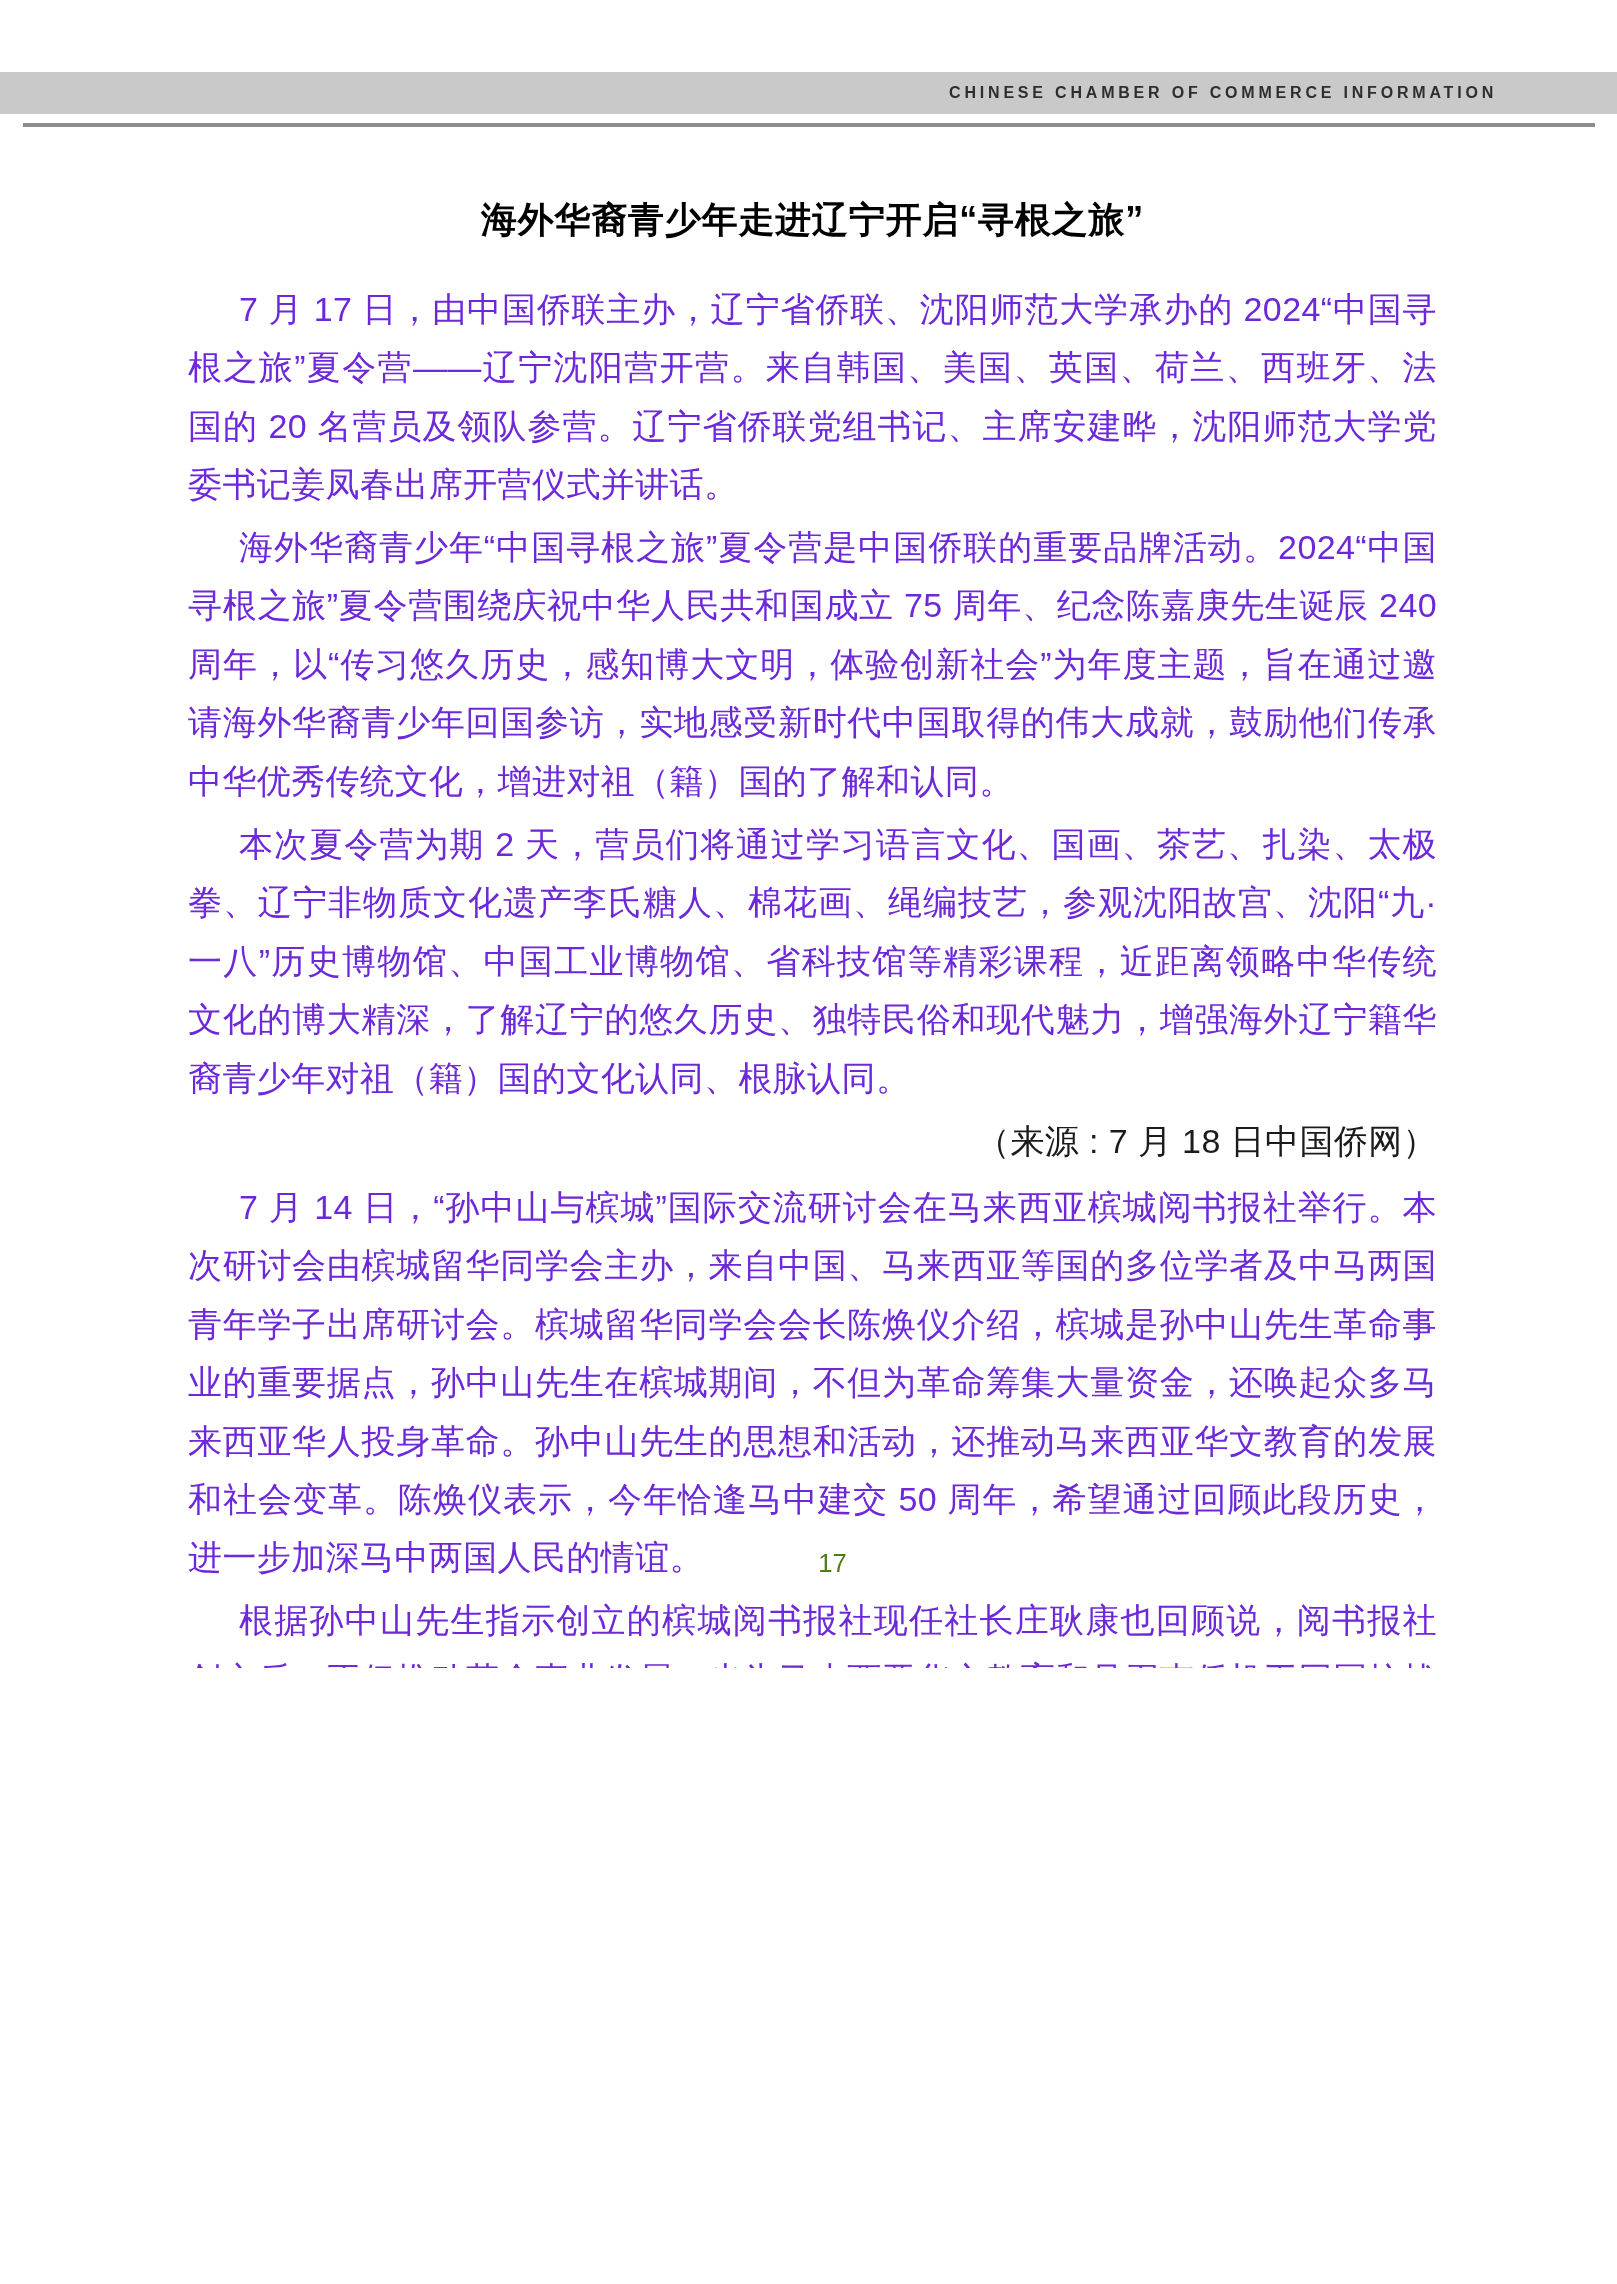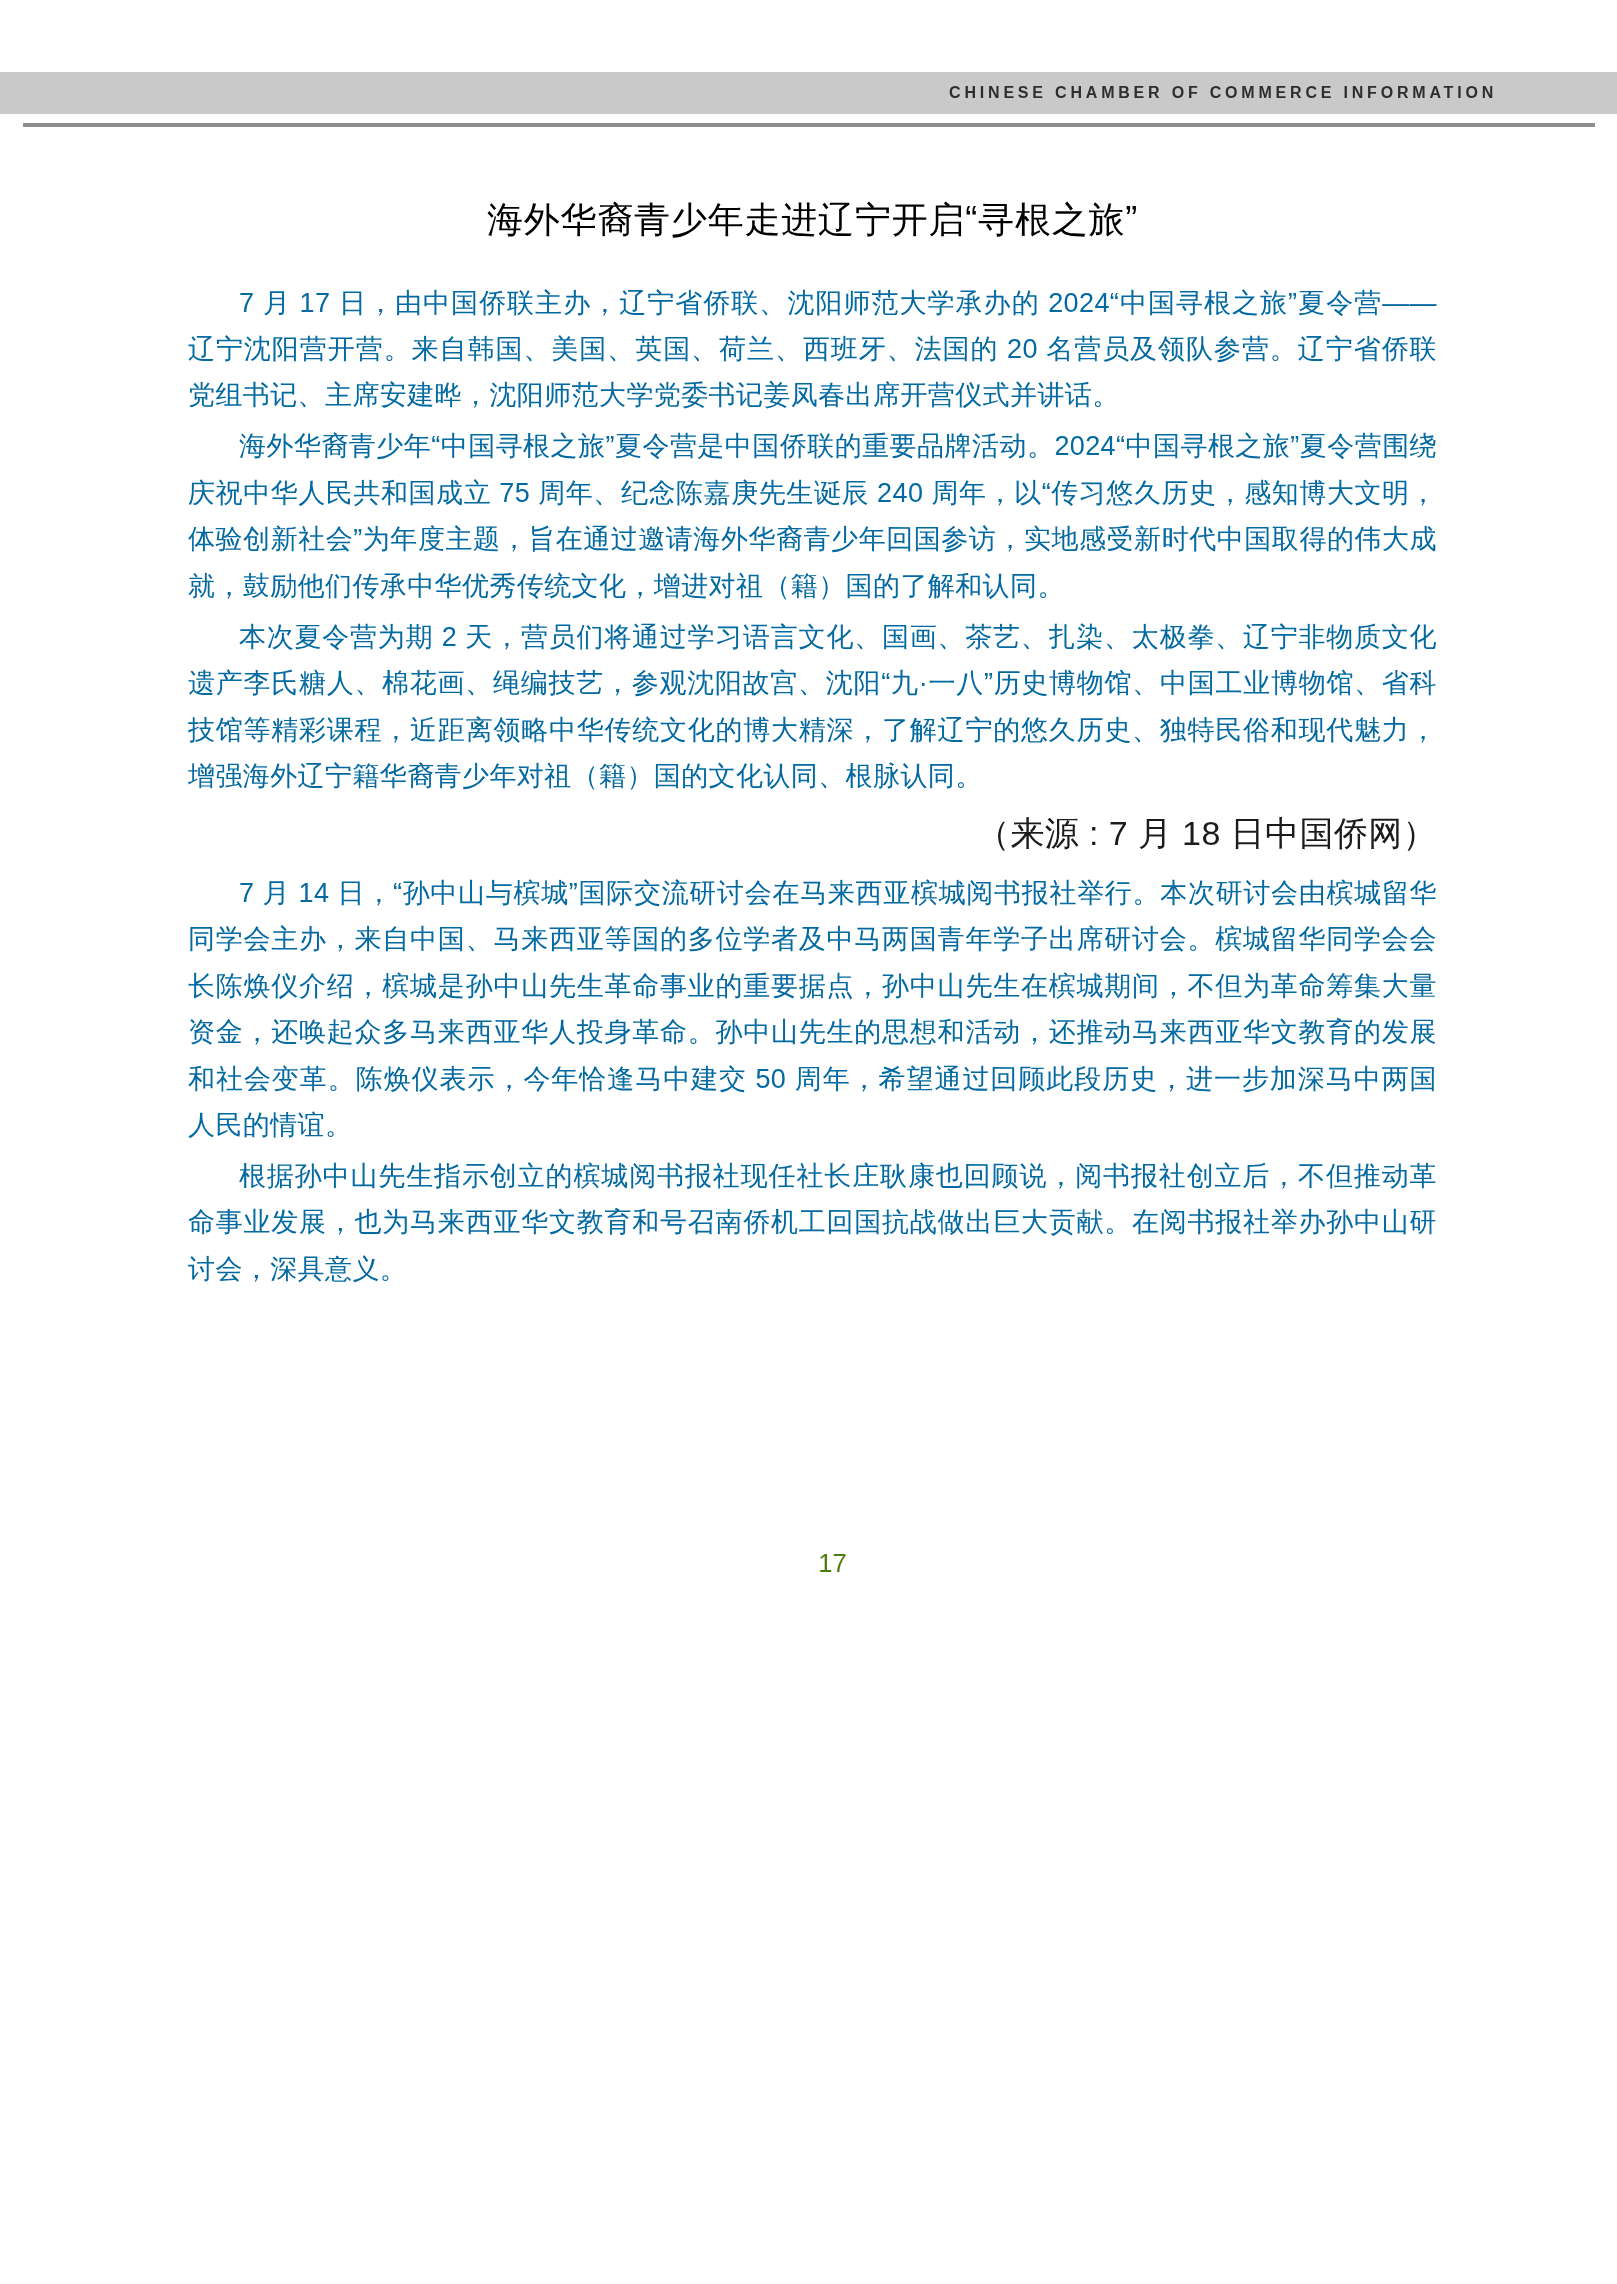--- a/index.html
+++ b/index.html
@@ -56,34 +56,34 @@
     left: 188px;
     top: 196px;
     width: 1249px;
   }
 
   .article { margin-bottom: 7.5px; }
 
   .article-title {
     text-align: center;
     font-size: 36px;
-    font-weight: 400;
+    font-weight: 700;
     letter-spacing: 0.8px;
     color: #000000;
     margin: 0 0 35px 0;
     line-height: 1.35;
   }
   .article + .article .article-title {
     margin-top: 90px;
   }
 
   p.para {
-    font-size: 27px;
+    font-size: 34px;
     line-height: 1.72;
-    color: #0369a1;
+    color: #6d28d9;
     margin: 0 0 4.5px 0;
     text-indent: 51px;
     text-align: justify;
     text-justify: inter-ideograph;
     letter-spacing: 0.4px;
     word-break: break-all;
   }
 
   p.source {
     font-size: 34px;

